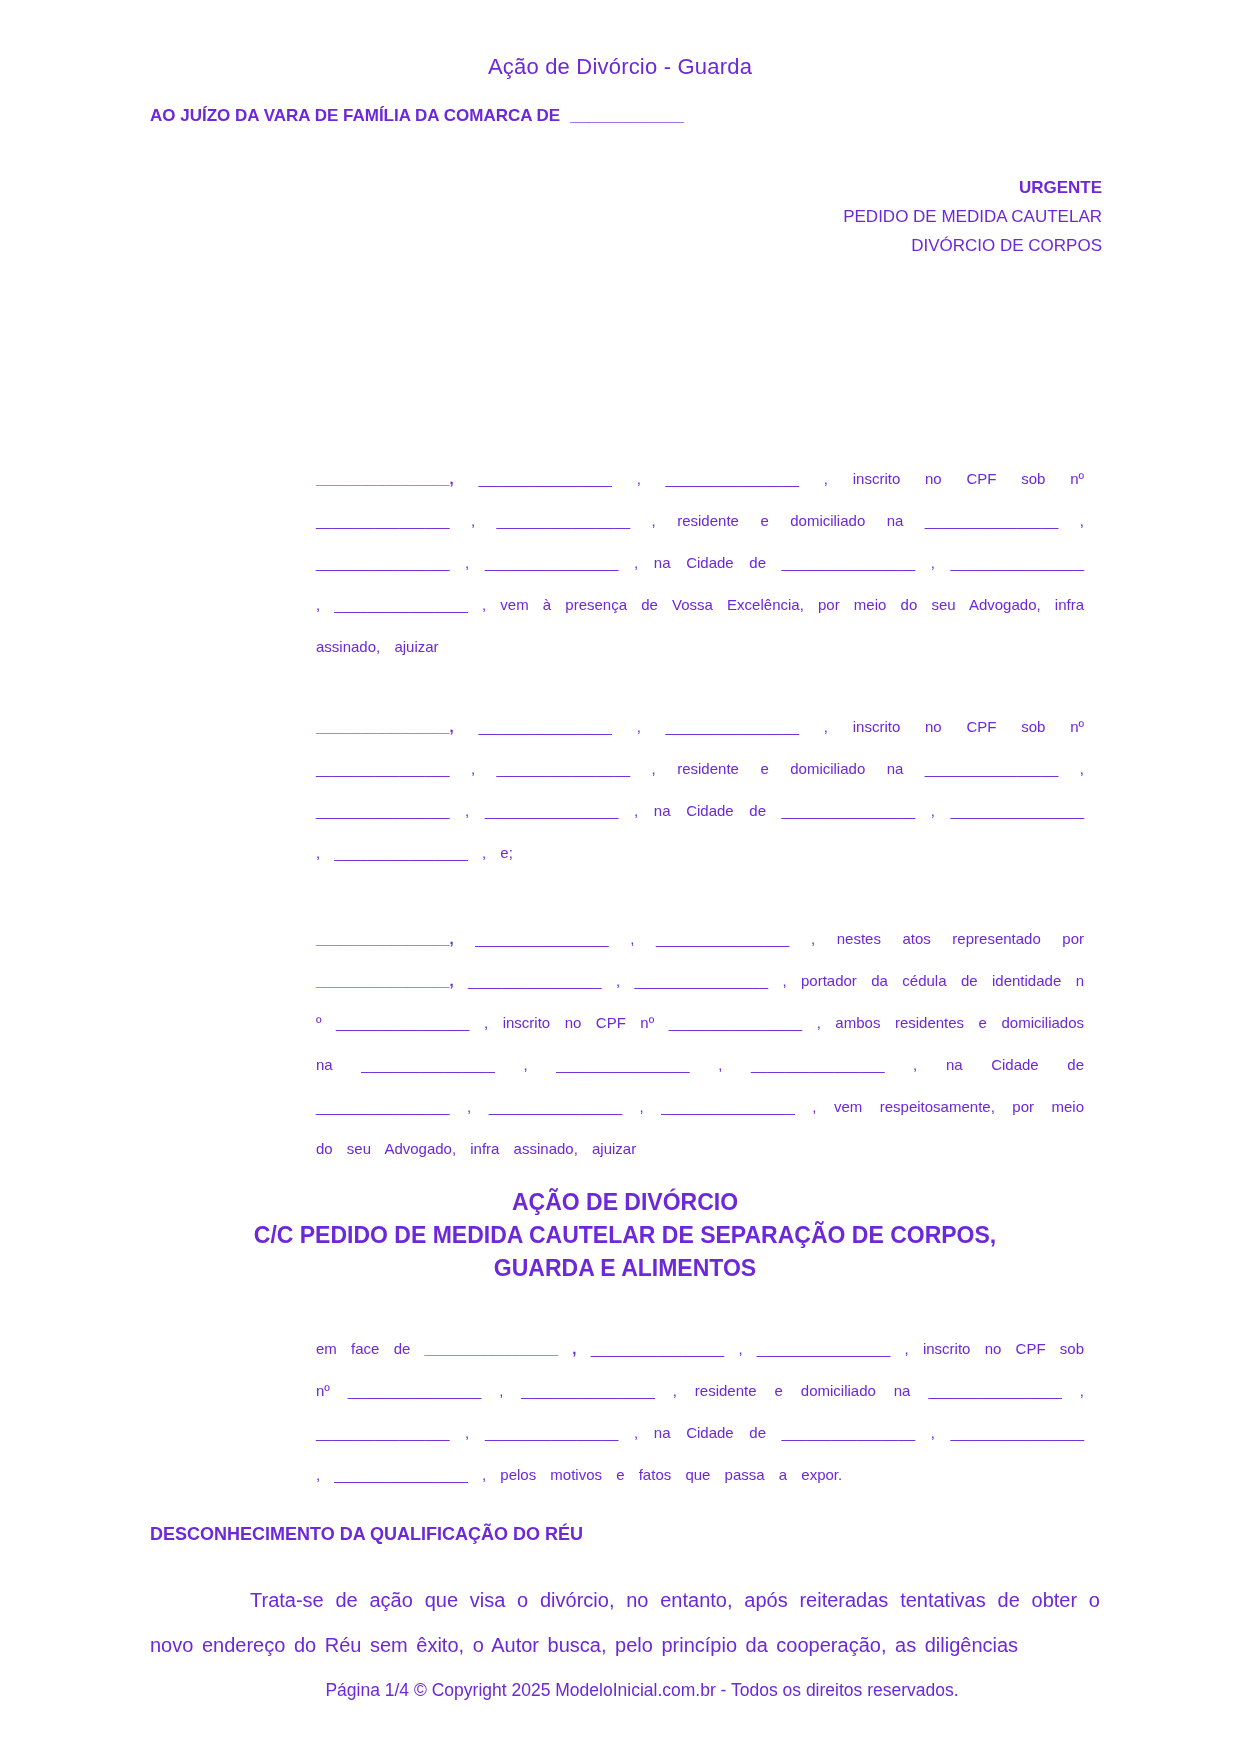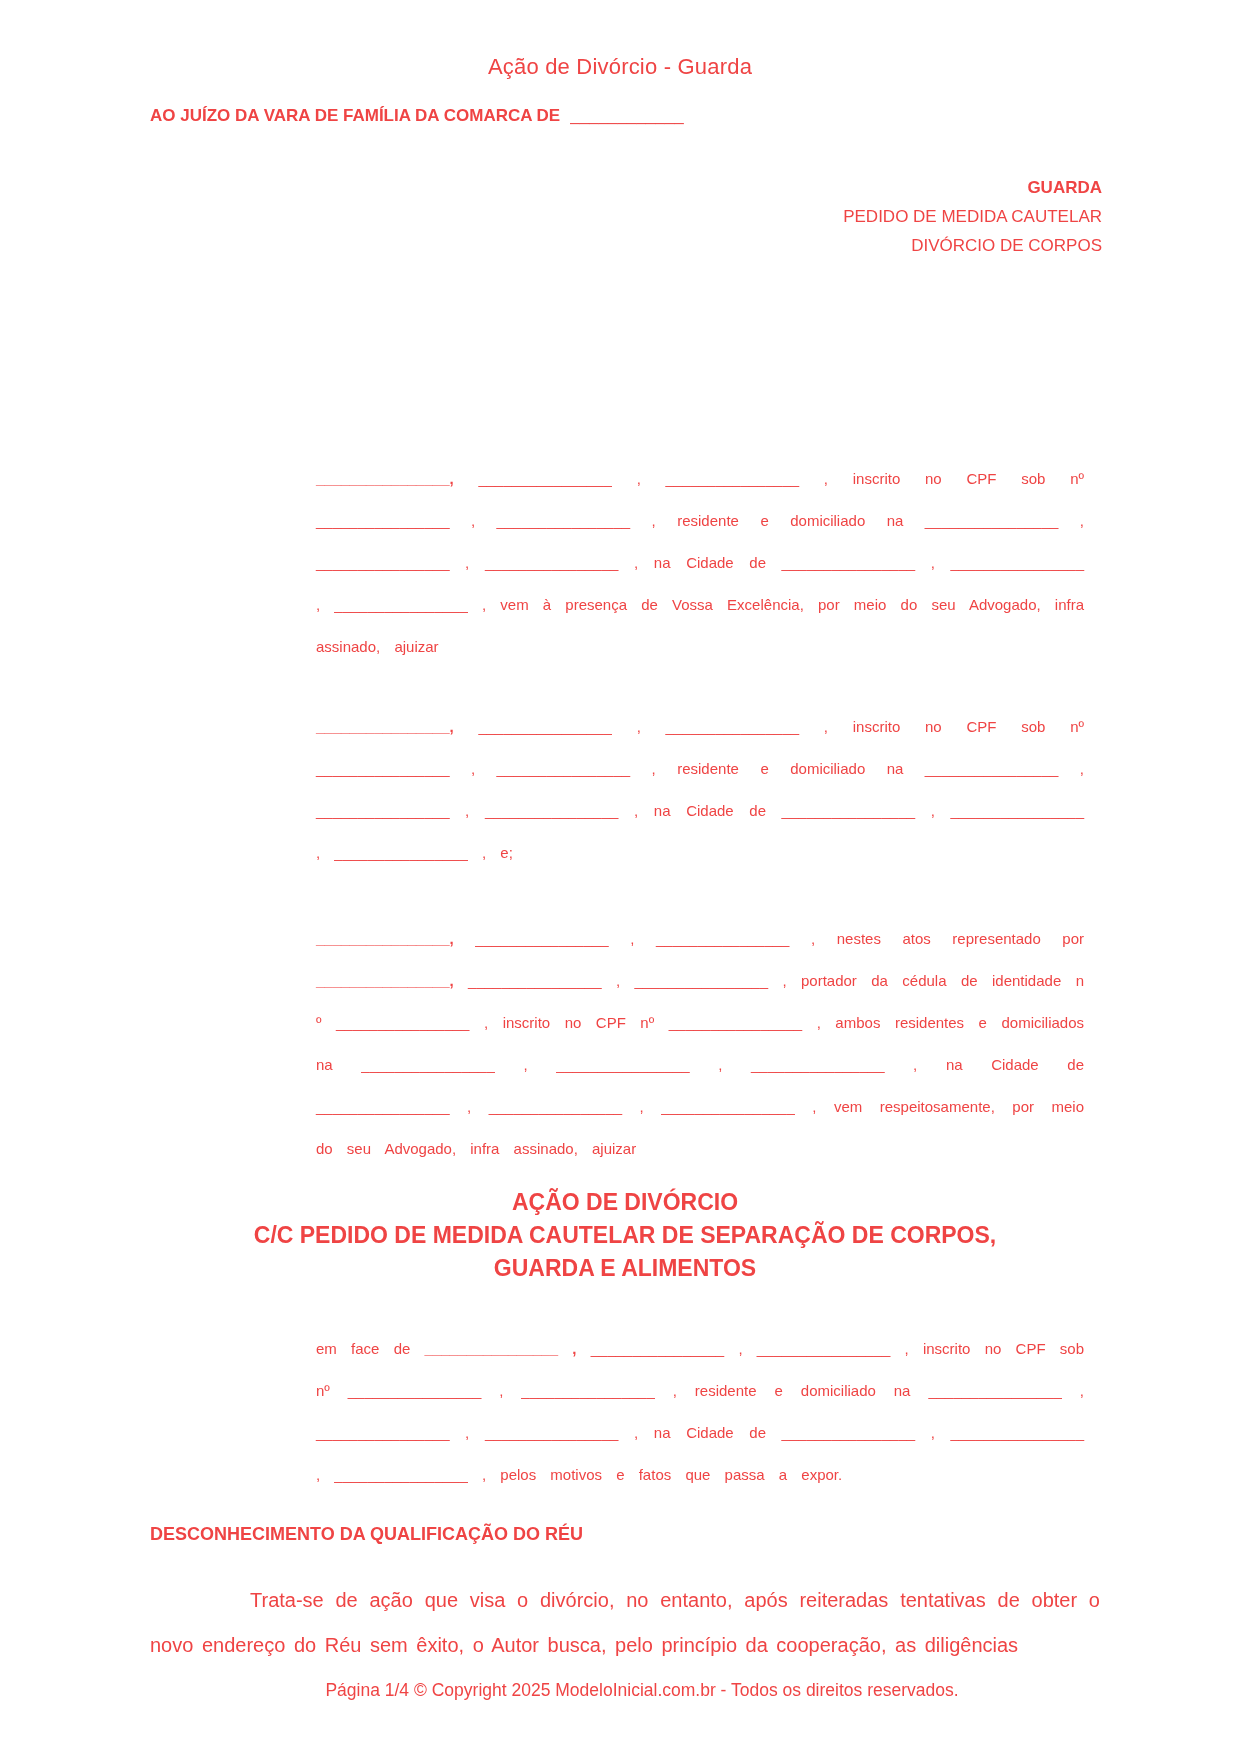--- a/index.html
+++ b/index.html
@@ -5,21 +5,21 @@
   html, body {
     margin: 0;
     padding: 0;
     background: #ffffff;
   }
   .page {
     position: relative;
     width: 1240px;
     height: 1754px;
     background: #ffffff;
-    color: #ef4444;
+    color: #6d28d9;
     font-family: "Liberation Sans", "DejaVu Sans", sans-serif;
     overflow: hidden;
   }
   .doc-title {
     position: absolute;
     top: 54px;
     left: 0;
     width: 100%;
     text-align: center;
     font-size: 22px;
@@ -27,21 +27,21 @@
   }
   .addressee {
     position: absolute;
     top: 106px;
     left: 150px;
     font-size: 17px;
     font-weight: bold;
   }
   .addressee .blank-bold {
     margin-left: 10px;
-    font-weight: normal;
+    font-weight: bold;
   }
   .urgency {
     position: absolute;
     top: 173px;
     right: 138px;
     text-align: right;
     font-size: 17px;
     line-height: 29px;
   }
   .urgency .u1 { font-weight: bold; }
@@ -103,21 +103,21 @@
 
 <div class="page">
 
   <div class="doc-title">Ação de Divórcio - Guarda</div>
 
   <div class="addressee">
     <span>AO JUÍZO DA VARA DE FAMÍLIA DA COMARCA DE</span><span class="blank-bold">____________</span>
   </div>
 
   <div class="urgency">
-    <div class="u1">GUARDA</div>
+    <div class="u1">URGENTE</div>
     <div>PEDIDO DE MEDIDA CAUTELAR</div>
     <div>DIVÓRCIO DE CORPOS</div>
   </div>
 
   <p class="para" id="p1"><span style="font-weight: bold;">________________,</span><span> ________________ , ________________ , inscrito no CPF sob nº ________________ , ________________ , residente e domiciliado na ________________ , ________________ , ________________ , na Cidade de ________________ , ________________ , ________________ , vem à presença de Vossa Excelência, por meio do seu Advogado, infra assinado, ajuizar</span></p>
 
   <p class="para" id="p2"><span style="font-weight: bold;">________________,</span><span> ________________ , ________________ , inscrito no CPF sob nº ________________ , ________________ , residente e domiciliado na ________________ , ________________ , ________________ , na Cidade de ________________ , ________________ , ________________ , e;</span></p>
 
   <p class="para" id="p3"><span style="font-weight: bold;">________________,</span><span> ________________ , ________________ , nestes atos representado por </span><span style="font-weight: bold;">________________,</span><span> ________________ , ________________ , portador da cédula de identidade n º ________________ , inscrito no CPF nº ________________ , ambos residentes e domiciliados na ________________ , ________________ , ________________ , na Cidade de ________________ , ________________ , ________________ , vem respeitosamente, por meio do seu Advogado, infra assinado, ajuizar</span></p>
 

